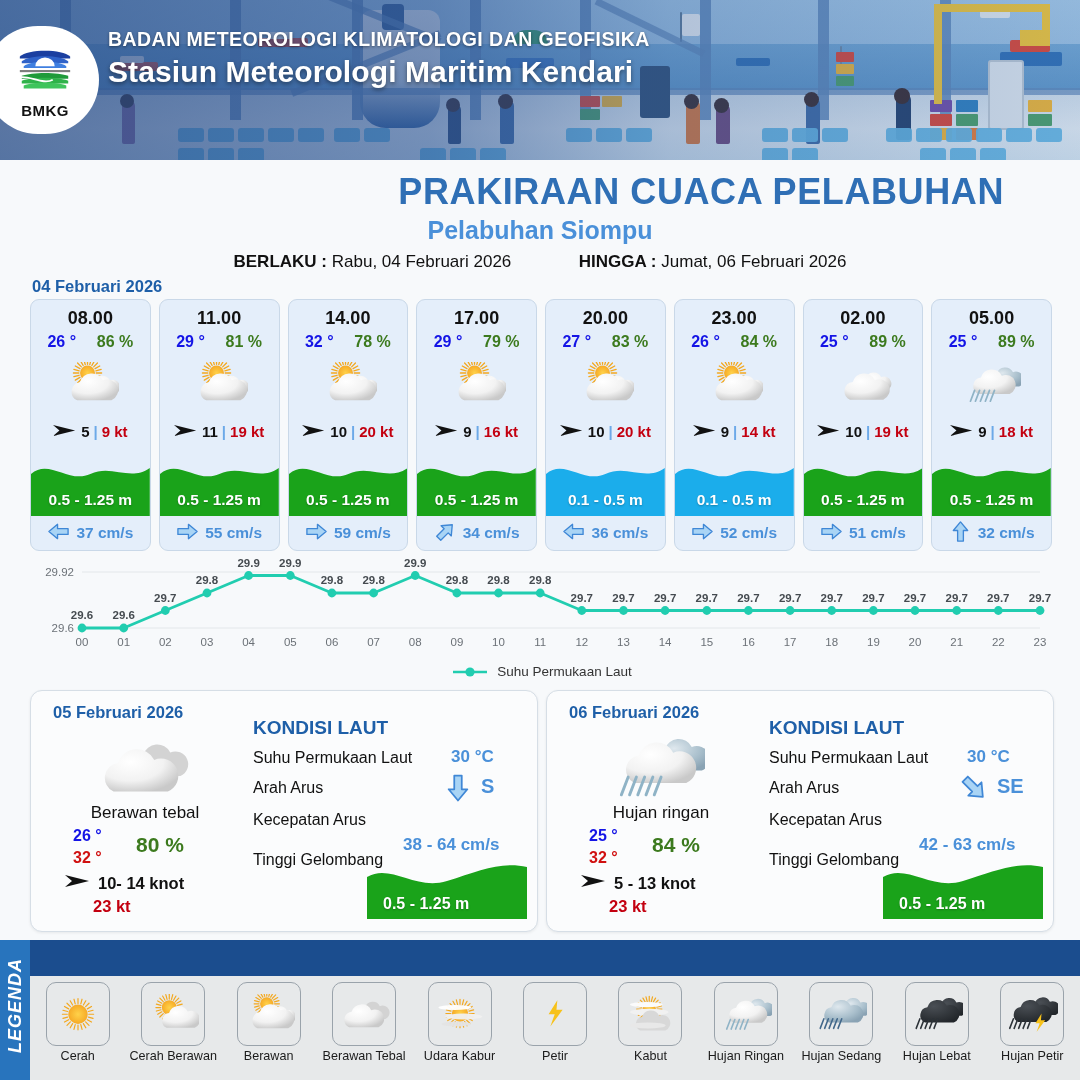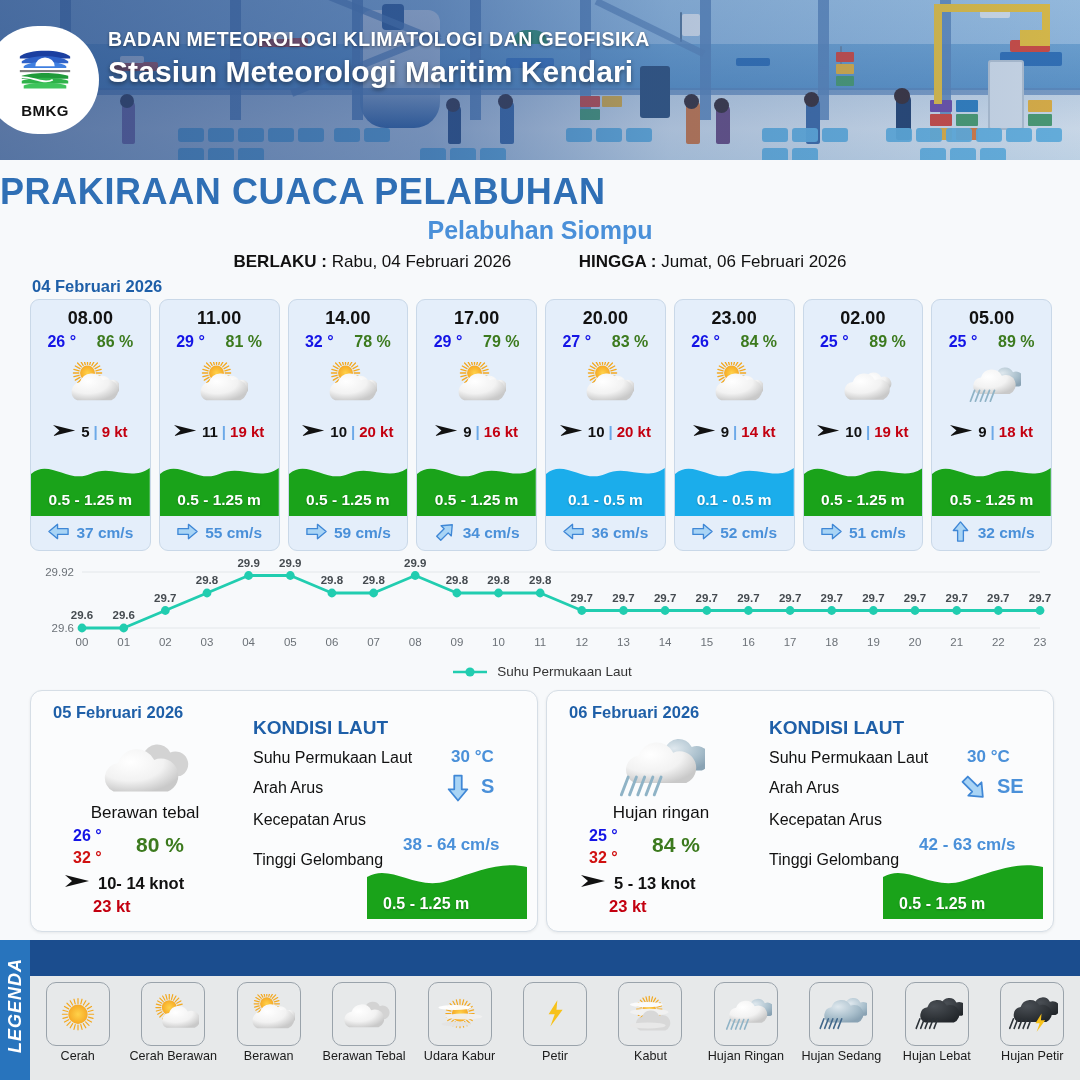--- a/index.html
+++ b/index.html
@@ -43,21 +43,21 @@
 
   #hdr-text{position:absolute;left:108px;top:28px;z-index:5;width:860px;}
   #hdr-line1{color:#fff;font-size:19.5px;font-weight:bold;letter-spacing:.45px;
      text-shadow:0 1px 3px rgba(0,0,0,.45);}
   #hdr-line2{color:#fff;font-size:30px;font-weight:bold;letter-spacing:.1px;margin-top:4px;
      text-shadow:0 2px 4px rgba(0,0,0,.45);}
   #hdr-line3{color:#fff;font-size:16.5px;margin-top:8px;letter-spacing:.1px;
      text-shadow:0 1px 3px rgba(0,0,0,.45);}
 
   
-  #title-main{position:absolute;top:171px;width:1004px;text-align:left;
+  #title-main{position:absolute;top:171px;width:1004px;text-align:right;
      font-size:36px;font-weight:bold;color:#2f6fb5;letter-spacing:.6px;
      font-stretch:condensed;}
   #title-sub{position:absolute;top:216px;width:1080px;text-align:center;
      font-size:25px;font-weight:bold;color:#4a90d9;}
   #validity{position:absolute;top:252px;width:1080px;text-align:center;font-size:17px;color:#111;}
   #validity .k{font-weight:bold;}
   #validity .gap{display:inline-block;width:58px;}
 
   
   #day-label{position:absolute;left:32px;top:277px;font-size:16.5px;font-weight:bold;color:#1e5fa8;}

